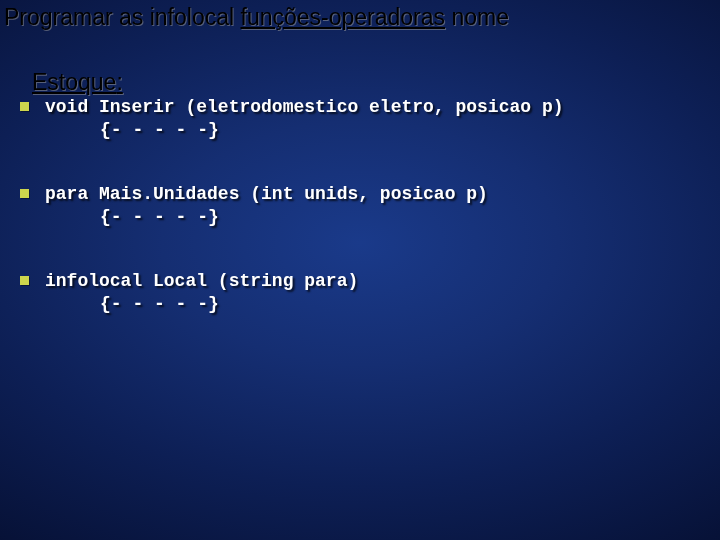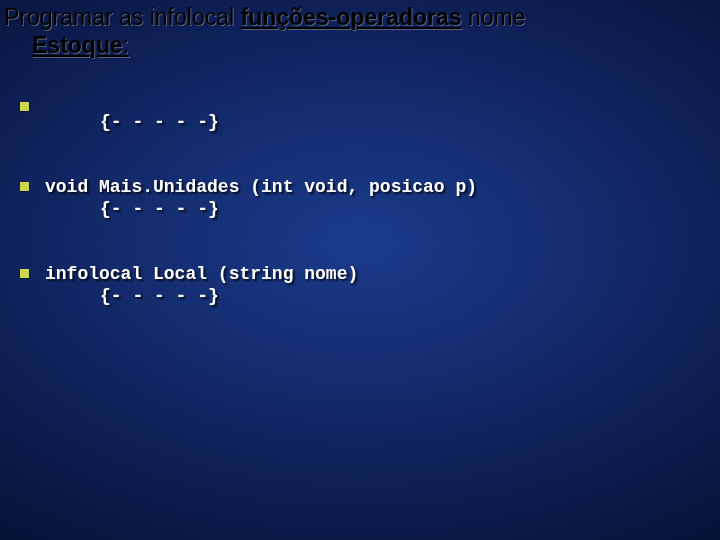--- a/index.html
+++ b/index.html
@@ -28,22 +28,23 @@
     left: 4px;
     top: 4px;
     right: 10px;
     font-size: 23px;
     color: #000;
     line-height: 1.2;
     text-shadow: 1px 1px 0 rgba(160,160,160,0.5);
   }
   .title .indent {
     padding-left: 28px;
+    margin-top: 37px;
   }
-  .bold { font-weight: bold; }
+  .bold { font-weight: normal; }
   .uline { text-decoration: underline; }
 
   .content {
     position: absolute;
     left: 20px;
     top: 96px;
     right: 20px;
   }
   .item {
     margin-bottom: 42px;
@@ -87,35 +88,36 @@
     <div class="indent">
       <span class="bold uline">Estoque</span><span class="uline">:</span>
     </div>
   </div>
 
   <div class="content">
 
     <div class="item">
       <div class="sig-row">
         <div class="bullet"></div>
+        <div class="code">void Inserir (eletrodomestico eletro, posicao p)</div>
       </div>
       <div class="code body-line">{- - - - -}</div>
     </div>
 
     <div class="item">
       <div class="sig-row">
         <div class="bullet"></div>
-        <div class="code">void Mais.Unidades (int void, posicao p)</div>
+        <div class="code">para Mais.Unidades (int unids, posicao p)</div>
       </div>
       <div class="code body-line">{- - - - -}</div>
     </div>
 
     <div class="item">
       <div class="sig-row">
         <div class="bullet"></div>
-        <div class="code">infolocal Local (string nome)</div>
+        <div class="code">infolocal Local (string para)</div>
       </div>
       <div class="code body-line">{- - - - -}</div>
     </div>
 
   </div>
 
 </div>
 
 </body></html>

